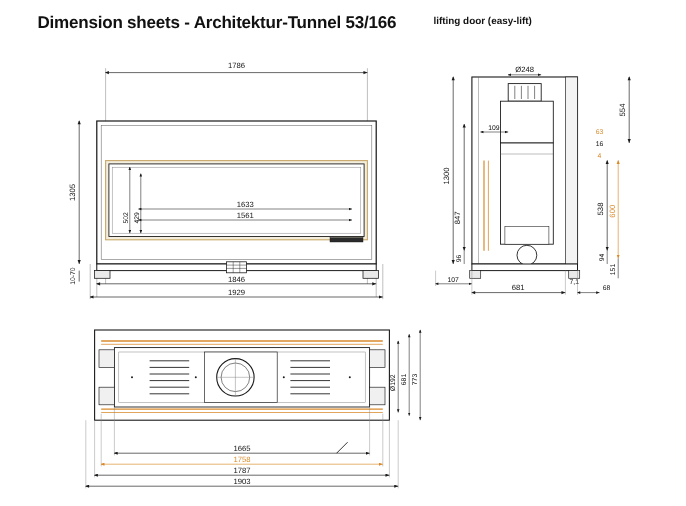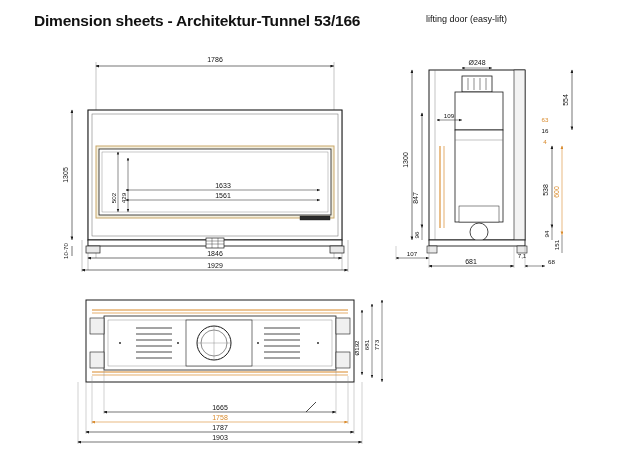--- a/index.html
+++ b/index.html
@@ -1,19 +1,19 @@
 <!DOCTYPE html>
 <html><head>
 <meta charset="utf-8">
 <style>
   html,body{margin:0;padding:0;background:#ffffff;}
   body{width:624px;height:460px;position:relative;font-family:"Liberation Sans",sans-serif;color:#111;overflow:hidden;}
   #sheet{position:absolute;left:0;top:0;width:624px;height:460px;text-align:center;}
   .title{position:absolute;left:34px;top:12px;font-size:15.5px;font-weight:bold;letter-spacing:-0.2px;white-space:nowrap;}
-  .subtitle{position:absolute;left:426px;top:14px;font-size:9px;font-weight:normal;white-space:nowrap;}
+  .subtitle{position:absolute;left:394px;top:14px;font-size:9px;font-weight:bold;white-space:nowrap;}
   svg{position:absolute;left:0;top:0;}
   text{font-family:"Liberation Sans",sans-serif;}
   .dimtxt{font-size:7px;fill:#111;}
   .dimtxt-s{font-size:6.2px;fill:#111;}
   .orange{fill:#d98a2b;}
 </style>
 </head>
 <body>
 
 <div id="sheet">

